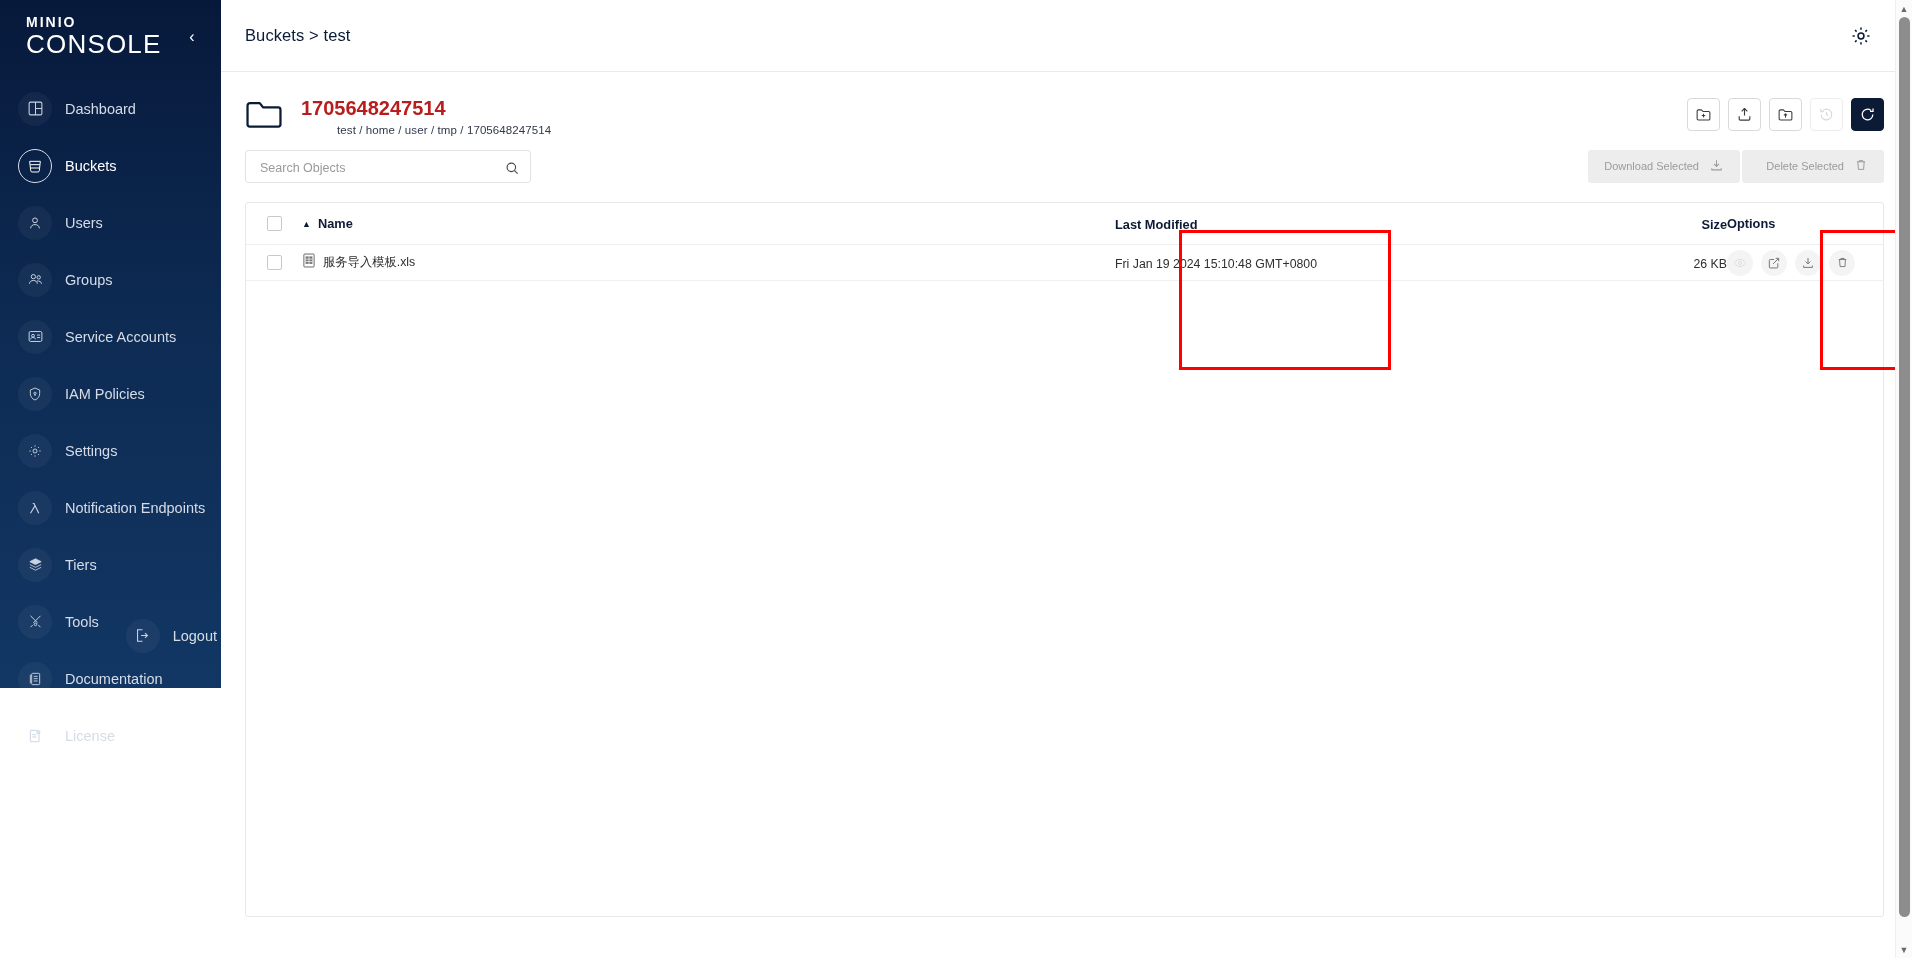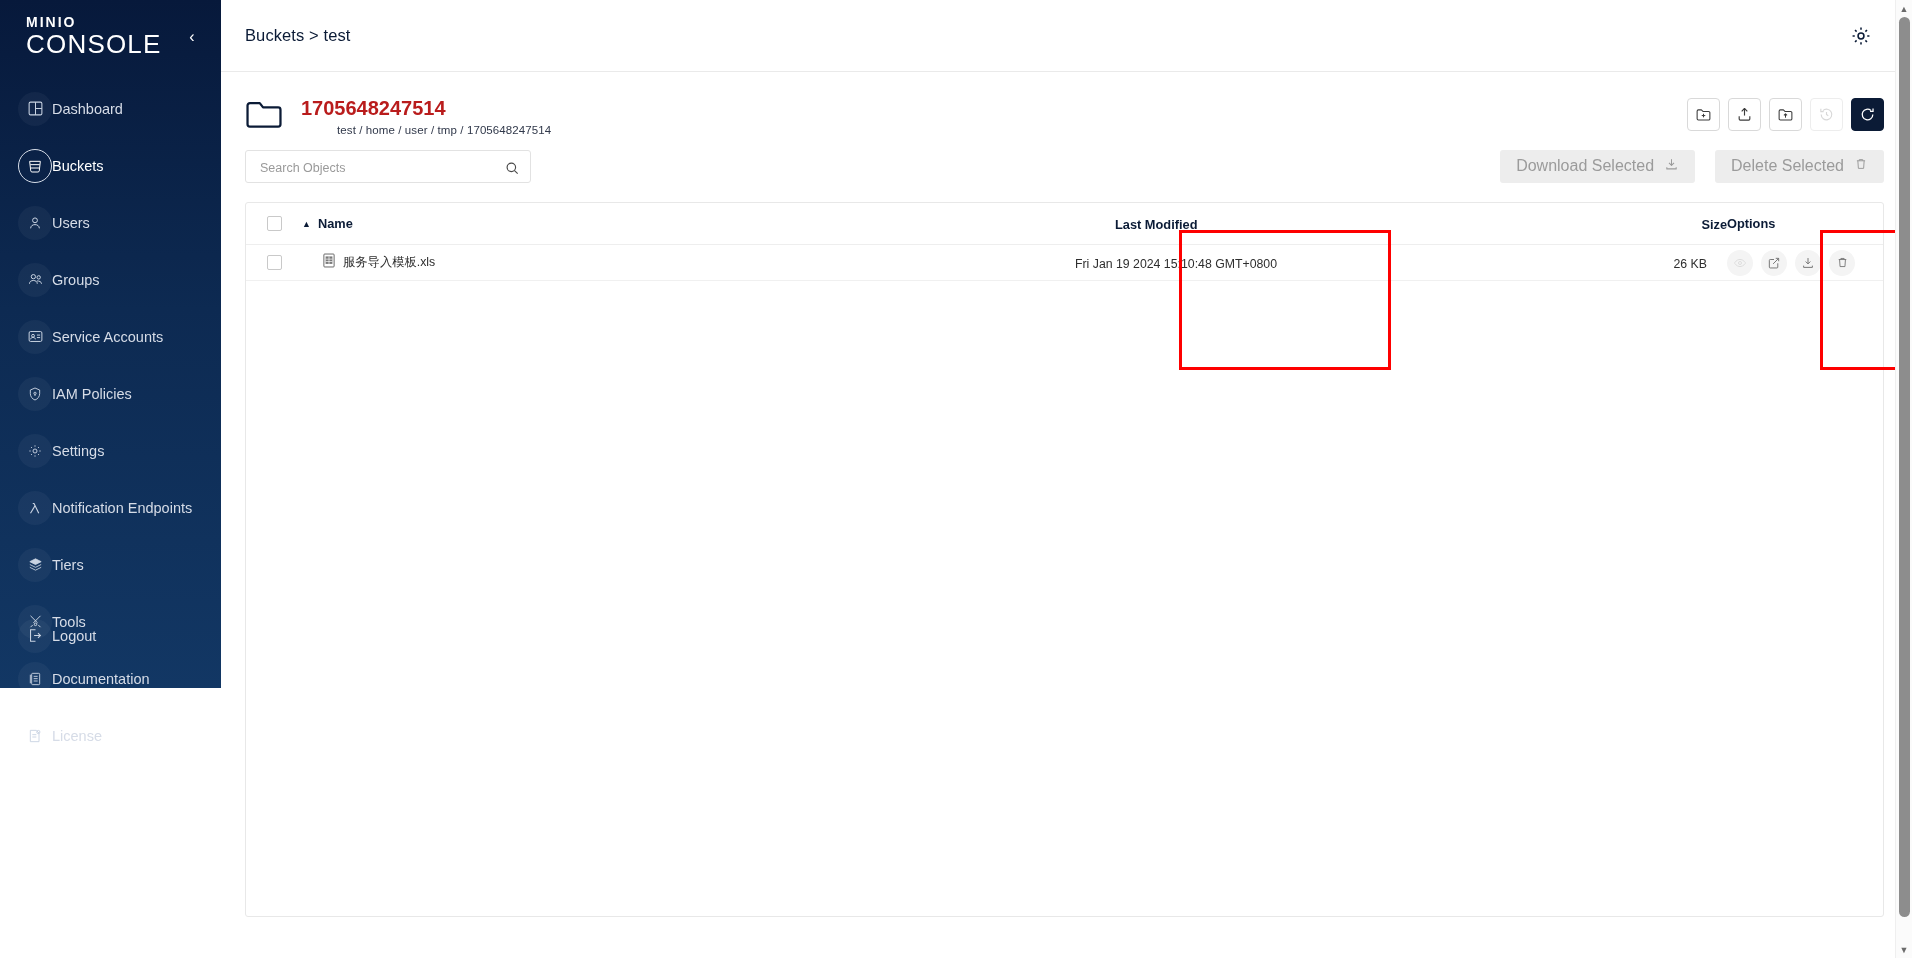--- a/index.html
+++ b/index.html
@@ -66,27 +66,27 @@
     display: flex; align-items: center; justify-content: center;
     flex: 0 0 34px;
     color: #c9d3e2;
   }
   .nav-item.active .nav-icon {
     border: 1px solid #d6dde8;
     background: transparent;
     color: #ffffff;
   }
   .nav-label {
-    margin-left: 0;
+    margin-left: 13px;
     font-size: 14.5px;
     color: #d6dce7;
     white-space: nowrap;
   }
   .nav-item.active .nav-label { color: #ffffff; }
-  .nav-logout { position: absolute; bottom: 24px; left: 0; right: 17px; }
+  .nav-logout { position: absolute; bottom: 24px; left: 0; right: 4px; justify-content: flex-end; }
 
   
   .main {
     flex: 1 1 auto;
     height: 958px;
     background: #fff;
     position: relative;
     overflow: hidden;
   }
   .topbar {
@@ -180,46 +180,46 @@
   .search-box input::placeholder { color: #9a9a9a; }
   .search-icon { color: #4a4a4a; flex: 0 0 auto; display:flex; }
   .toolbar-spacer { flex: 1 1 auto; }
   .pill-btn {
     height: 33px;
     min-width: 142px;
     background: #ededed;
     color: #9b9b9b;
     border: none;
     border-radius: 3px;
-    font-size: 16px;
-    display: flex; align-items: center; justify-content: space-between;
+    font-size: 11px;
+    display: flex; align-items: center; justify-content: flex-end;
     gap: 10px;
     padding: 0 16px;
     font-family: "Liberation Sans", sans-serif;
     cursor: default;
-    margin-left: 20px;
+    margin-left: 2px;
   }
 
   
   .table-card {
     margin-top: 14px;
     border: 1px solid #e8e8e8;
     border-radius: 3px;
     height: 715px;
     background: #fff;
     overflow: hidden;
     position: relative;
   }
   .thead, .trow {
     display: flex;
     align-items: center;
     padding: 0 6px 0 0;
   }
   .thead { height: 42px; border-bottom: 1px solid #eeeeee; }
-  .trow  { height: 36px; border-bottom: 1px solid #f0f0f0; gap: 20px; }
+  .trow  { height: 36px; border-bottom: 1px solid #f0f0f0; }
   .c-check { width: 56px; display: flex; justify-content: center; flex: 0 0 56px; }
   .c-name  { flex: 1 1 auto; display: flex; align-items: center; }
   .c-mod   { width: 540px; flex: 0 0 540px; }
   .c-size  { width: 72px; flex: 0 0 72px; text-align: right; }
   .c-opts  { width: 150px; flex: 0 0 150px; display: flex; }
 
   .chk {
     width: 15px; height: 15px;
     border: 1px solid #c9c9c9;
     border-radius: 2px;

